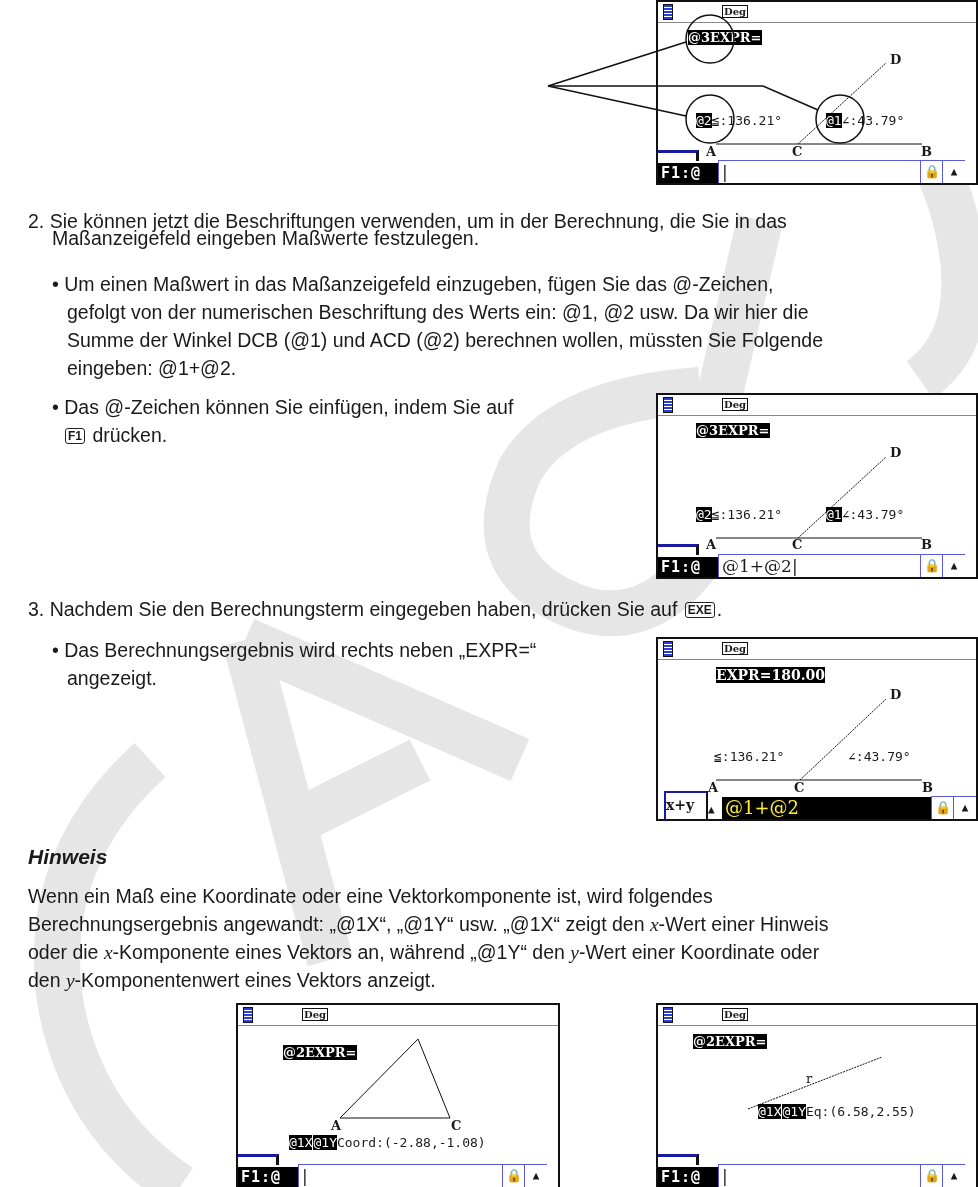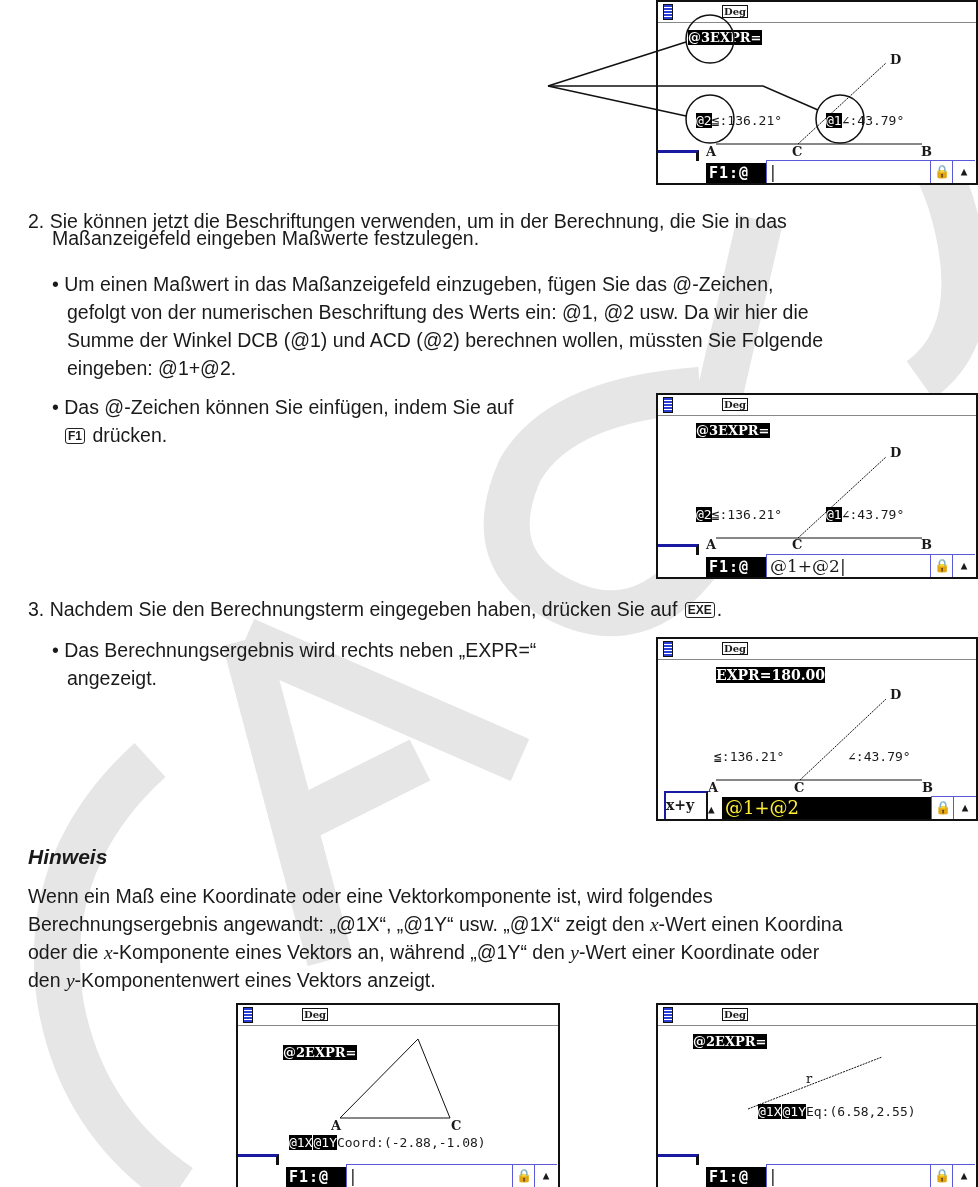--- a/index.html
+++ b/index.html
@@ -16,21 +16,21 @@
          font-family:"DejaVu Sans Mono", monospace; }
   .sb { position:absolute; left:0; right:0; top:0; height:20px; border-bottom:1px solid #888; }
   .batt { position:absolute; left:5px; top:2px; width:8px; height:14px; border:1.5px solid #111; background:
           repeating-linear-gradient(#2b3fd6 0 2px, #fff 2px 3px); }
   .deg { position:absolute; left:64px; top:3px; font-size:10px; font-weight:bold; border:1.5px solid #111;
          padding:0 1px; line-height:11px; font-family:"DejaVu Serif", serif; }
   .inv { background:#000; color:#fff; }
   .lbl { position:absolute; font-size:13px; font-weight:bold; white-space:nowrap; font-family:"DejaVu Serif", serif; }
   .meas { position:absolute; font-size:13px; white-space:nowrap; }
   .ptl { position:absolute; font-size:13px; font-weight:bold; font-family:"DejaVu Serif", serif; }
-  .bottom { position:absolute; left:0; right:1px; bottom:0; height:22px;margin-left:48px; }
+  .bottom { position:absolute; left:0; right:11px; bottom:0; height:22px; }
   .f1 { position:absolute; left:0; bottom:0; height:20px; width:58px; background:#000; color:#fff;
         font-size:15px; font-weight:bold; line-height:20px; padding-left:3px; letter-spacing:1px; }
   .tab { position:absolute; left:0; bottom:22px; width:38px; height:8px; border-top:3px solid #1a1aa0; border-right:3px solid #111; }
   .inputbox { position:absolute; left:60px; right:44px; bottom:0; height:22px; border-left:1px solid #5a5ad8; border-top:1px solid #5a5ad8;
               font-size:17px; line-height:22px; padding-left:3px; font-family:"DejaVu Serif", serif; }
   .lock { position:absolute; right:22px; bottom:0; width:22px; height:22px; border-left:1px solid #5a5ad8; border-top:1px solid #5a5ad8;
           font-size:13px; text-align:center; line-height:22px; }
   .up { position:absolute; right:0; bottom:0; width:22px; height:22px; border-left:1px solid #5a5ad8; border-top:1px solid #5a5ad8;
         font-size:11px; text-align:center; line-height:22px; }
   svg.geo { position:absolute; left:0; top:0; }
@@ -143,21 +143,21 @@
   <span class="meas" style="left:190px;top:110px;">∠:43.79°</span>
   <div style="position:absolute;left:6px;bottom:0;width:40px;height:26px;border-top:2px solid #1a1aa0;border-left:2px solid #1a1aa0;border-right:2px solid #111;font-family:'DejaVu Serif',serif;font-weight:bold;font-size:14px;line-height:24px;">x+y</div>
   <div style="position:absolute;left:50px;bottom:3px;font-size:11px;">▲</div>
   <div style="position:absolute;left:64px;right:44px;bottom:0;height:22px;background:#000;color:#ffee33;font-size:18px;line-height:22px;padding-left:3px;font-family:'DejaVu Serif',serif;">@1+@2</div>
   <div class="lock">🔒</div>
   <div class="up">▲</div>
 </div>
 
 <div class="txt hinweis" style="left:28px;top:842px;">Hinweis</div>
 <div class="txt" style="left:28px;top:882px;">Wenn ein Maß eine Koordinate oder eine Vektorkomponente ist, wird folgendes</div>
-<div class="txt" style="left:28px;top:910px;"><span>Berechnungsergebnis angewandt: „@1X“, „@1Y“ usw. „@1X“ zeigt den </span><span class="it">x</span><span>-Wert einen Koordina</span></div>
+<div class="txt" style="left:28px;top:910px;"><span>Berechnungsergebnis angewandt: „@1X“, „@1Y“ usw. „@1X“ zeigt den </span><span class="it">x</span><span>-Wert einer Hinweis</span></div>
 <div class="txt" style="left:28px;top:938px;"><span>oder die </span><span class="it">x</span><span>-Komponente eines Vektors an, während „@1Y“ den </span><span class="it">y</span><span>-Wert einer Koordinate oder</span></div>
 <div class="txt" style="left:28px;top:966px;"><span>den </span><span class="it">y</span><span>-Komponentenwert eines Vektors anzeigt.</span></div>
 
 <div class="scr" style="left:236px;top:1003px;width:320px;height:182px;">
   <div class="sb">
     <span class="batt"></span>
     <span class="deg">Deg</span>
   </div>
   <span class="lbl inv" style="left:45px;top:40px;">@2EXPR=</span>
   <svg class="geo" width="320" height="182">

